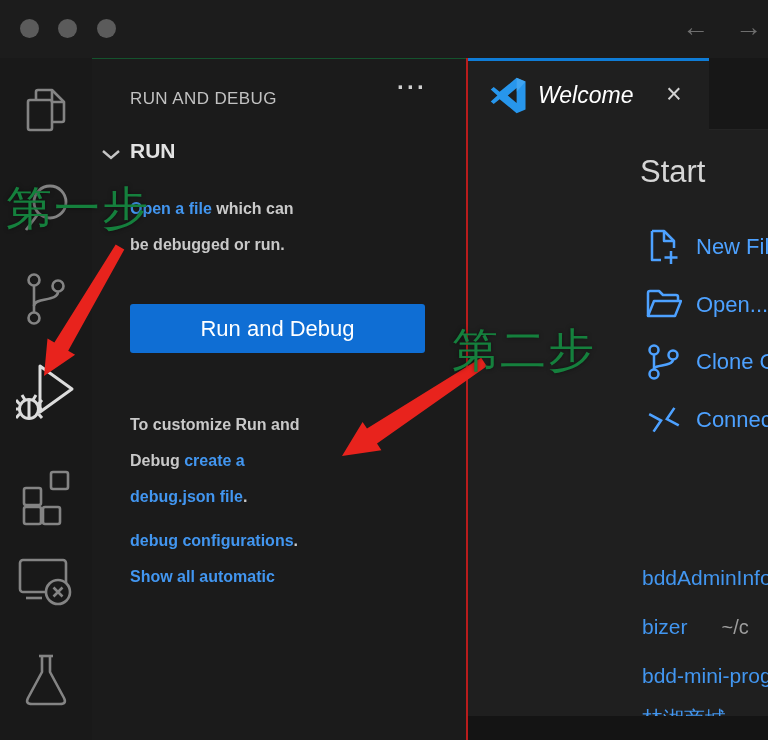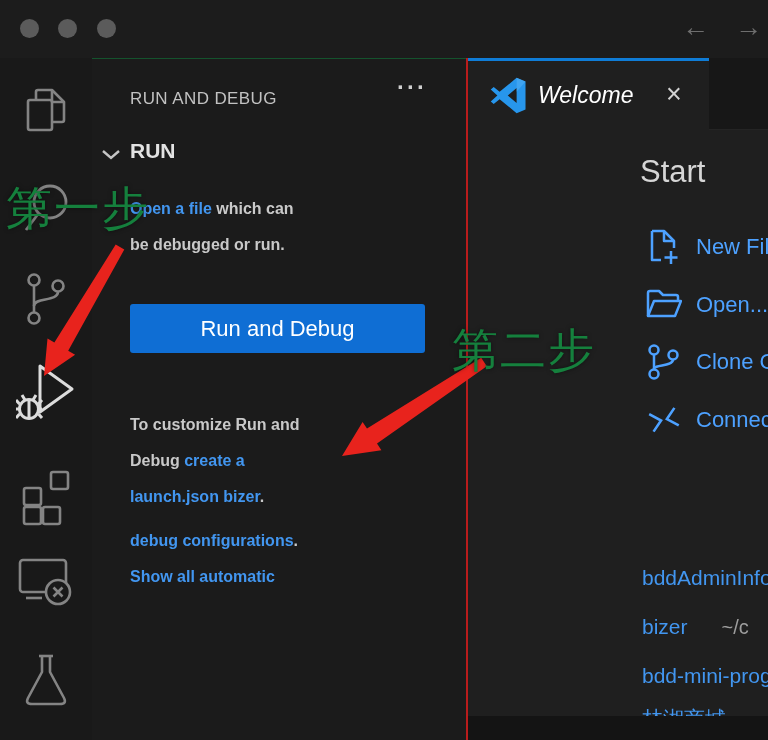--- a/index.html
+++ b/index.html
@@ -129,21 +129,21 @@
   <div class="sb-text msg1">
     <div><a class="link">Open a file</a><span> which can</span></div>
     <div>be debugged or run.</div>
   </div>
 
   <button class="run-btn">Run and Debug</button>
 
   <div class="sb-text msg2">
     <div>To customize Run and</div>
     <div><span>Debug </span><a class="link">create a</a></div>
-    <div><a class="link">launch.json bizer</a><span>.</span></div>
+    <div><a class="link">debug.json file</a><span>.</span></div>
   </div>
 
   <div class="sb-text msg3">
     <div><a class="link">debug configurations</a><span>.</span></div>
     <div><a class="link">Show all automatic</a></div>
   </div>
 </div>
 
 <div class="editor">
   <div class="tabbar">

